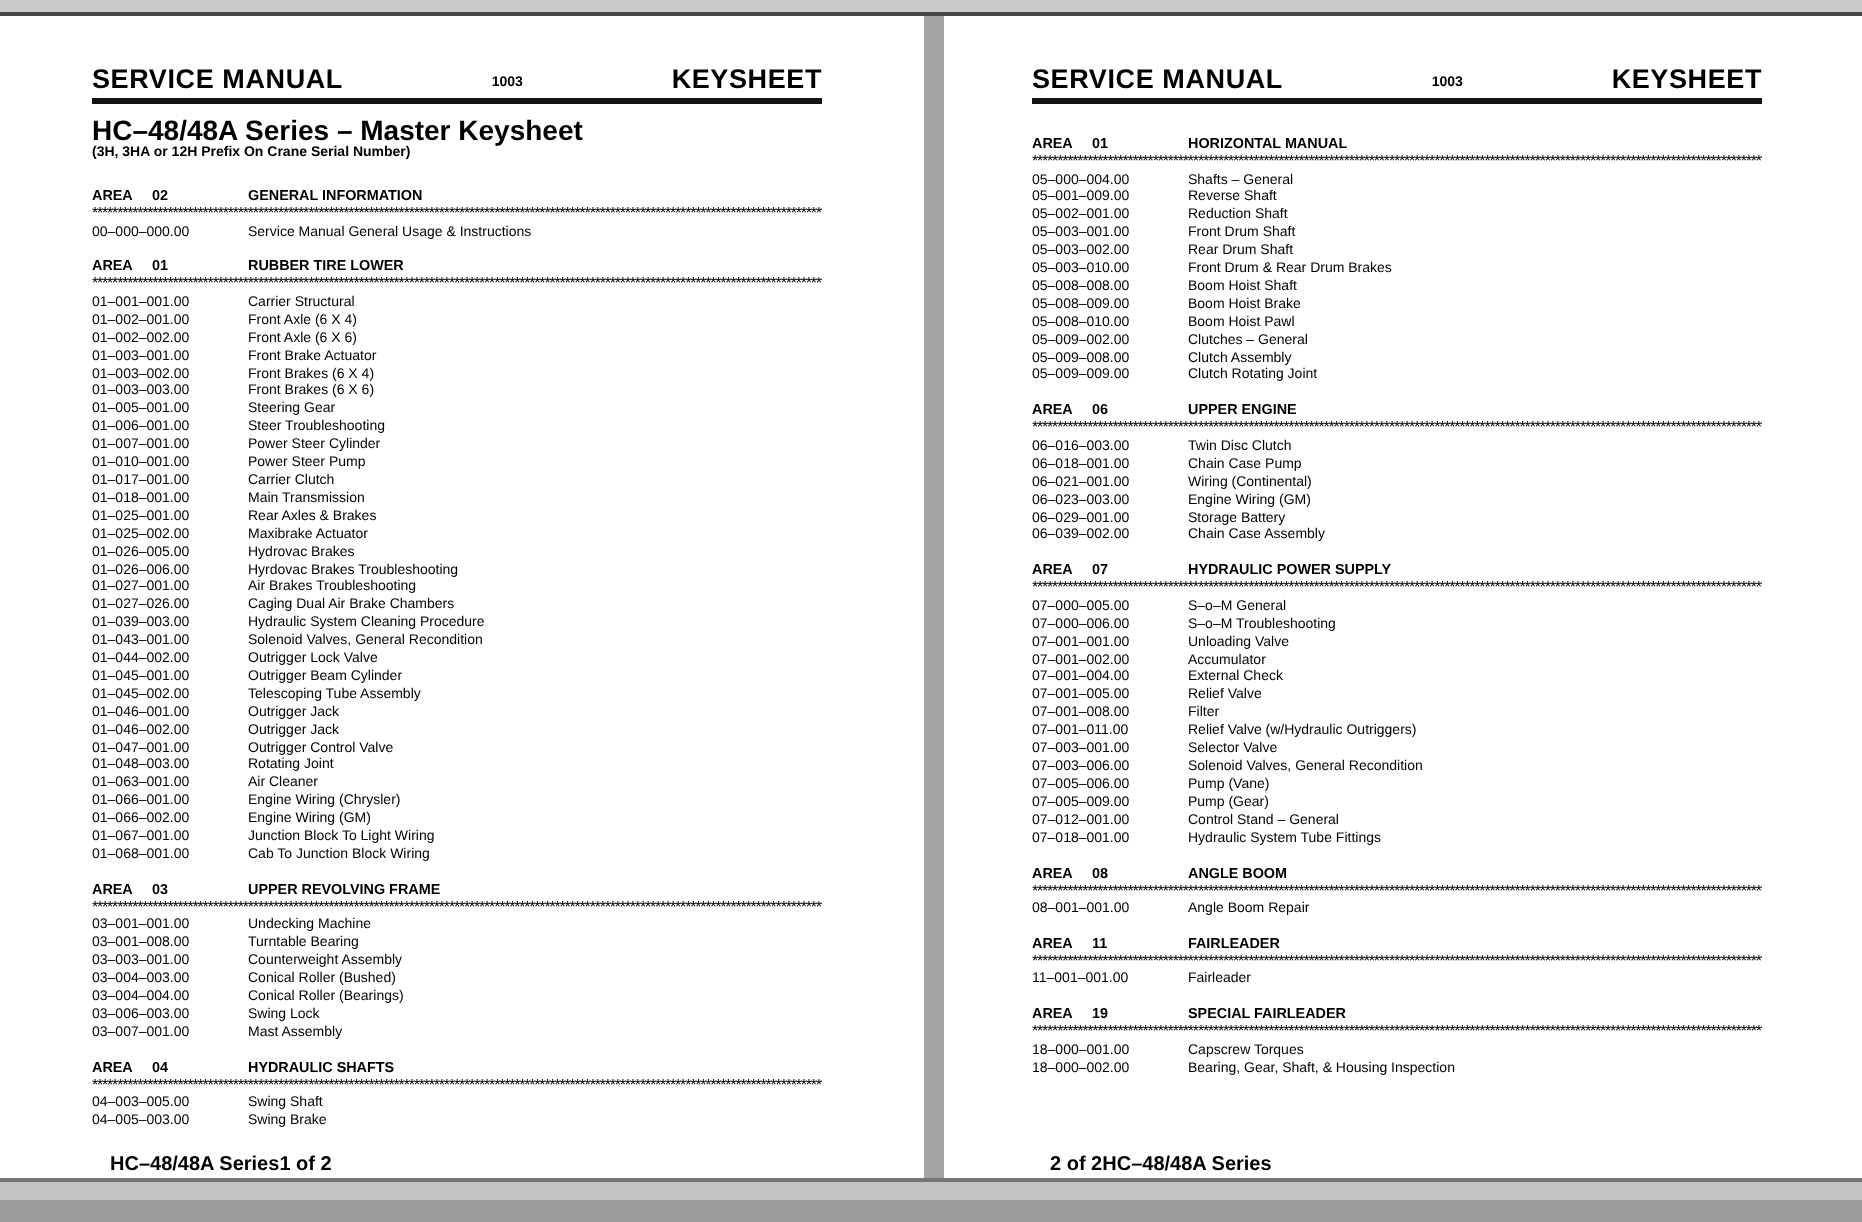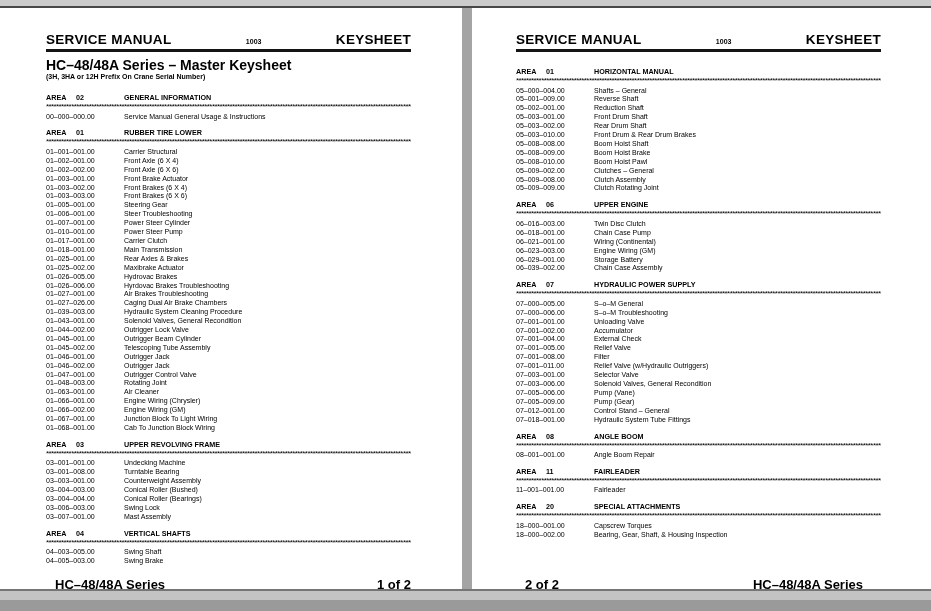--- a/index.html
+++ b/index.html
@@ -28,21 +28,21 @@
   .page.right .sections{margin-top:15px;}
   .section{margin-top:7px;}
   .section:first-child{margin-top:0;}
   .sec-head{display:flex;font-weight:bold;font-size:7.2px;line-height:9px;}
   .code-col{width:78px;flex:none;}
   .area-word{display:inline-block;width:30px;}
   .stars{font-size:8px;line-height:7px;height:7px;overflow:hidden;white-space:nowrap;letter-spacing:-0.6px;margin-top:1px;}
   .entries{margin-top:2.5px;}
   .row{display:flex;font-size:7px;line-height:8.9px;white-space:nowrap;}
 
-  .footer{position:absolute;top:545px;left:0;width:100%;display:flex;justify-content:space-between;font-size:13px;font-weight:bold;box-sizing:border-box;padding-left:9px;}
+  .footer{position:absolute;top:545px;left:0;width:100%;display:flex;font-size:10px;font-weight:bold;box-sizing:border-box;padding-left:9px;}
   .page.right .footer{padding-right:18px;}
 </style>
 </head>
 <body>
 
 <div class="canvas">
   <div class="top-strip"></div>
 
   <div class="page left">
     <div class="content">
@@ -237,21 +237,21 @@
               </div>
               <div class="row">
                 <span class="code-col">03–007–001.00</span>
                 <span>Mast Assembly</span>
               </div>
             </div>
           </div>
           <div class="section">
             <div class="sec-head">
               <span class="code-col"><span class="area-word">AREA</span><span>04</span></span>
-              <span>VERTICAL SHAFTS</span>
+              <span>HYDRAULIC SHAFTS</span>
             </div>
             <div class="stars">****************************************************************************************************************************************************************************************************************************</div>
             <div class="entries">
               <div class="row">
                 <span class="code-col">04–003–005.00</span>
                 <span>Swing Shaft</span>
               </div>
               <div class="row">
                 <span class="code-col">04–005–003.00</span>
                 <span>Swing Brake</span>
@@ -450,22 +450,22 @@
             <div class="stars">****************************************************************************************************************************************************************************************************************************</div>
             <div class="entries">
               <div class="row">
                 <span class="code-col">11–001–001.00</span>
                 <span>Fairleader</span>
               </div>
             </div>
           </div>
           <div class="section">
             <div class="sec-head">
-              <span class="code-col"><span class="area-word">AREA</span><span>20</span></span>
-              <span>SPECIAL ATTACHMENTS</span>
+              <span class="code-col"><span class="area-word">AREA</span><span>19</span></span>
+              <span>SPECIAL FAIRLEADER</span>
             </div>
             <div class="stars">****************************************************************************************************************************************************************************************************************************</div>
             <div class="entries">
               <div class="row">
                 <span class="code-col">18–000–001.00</span>
                 <span>Capscrew Torques</span>
               </div>
               <div class="row">
                 <span class="code-col">18–000–002.00</span>
                 <span>Bearing, Gear, Shaft, &amp; Housing Inspection</span>

